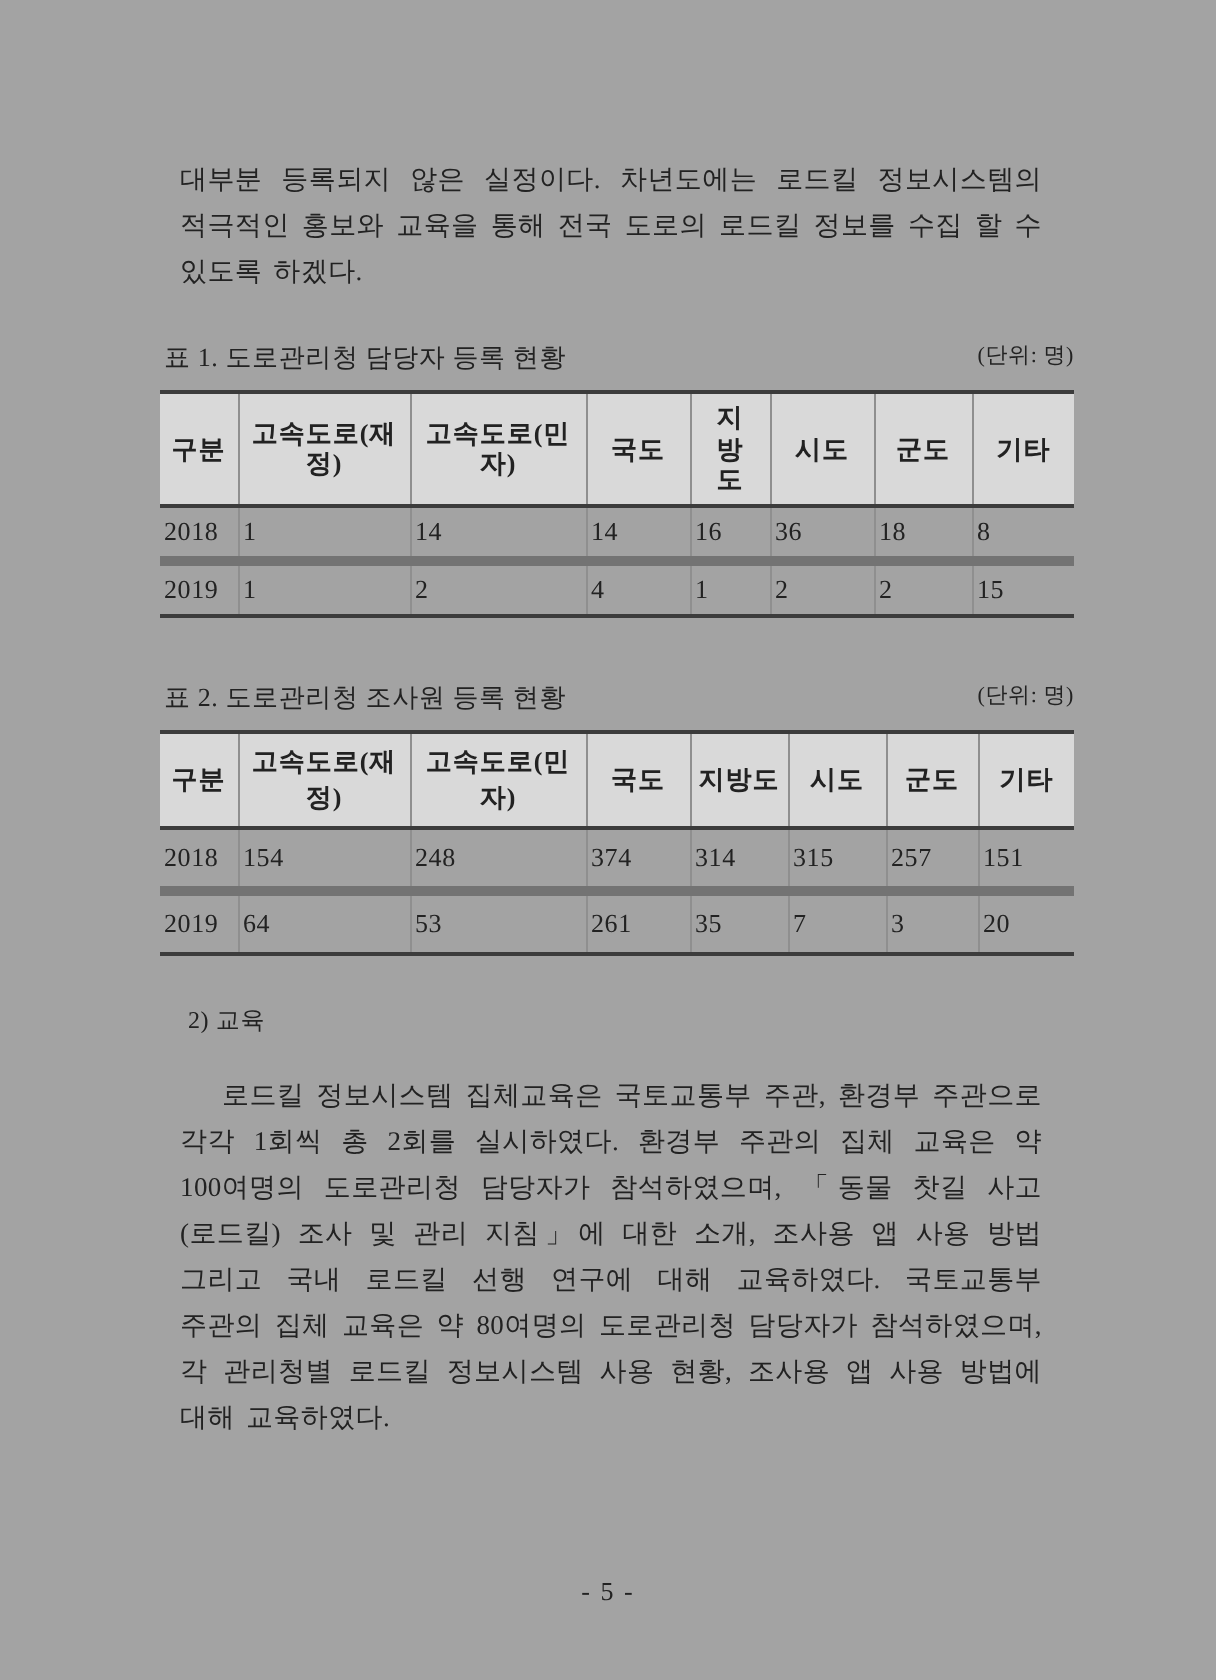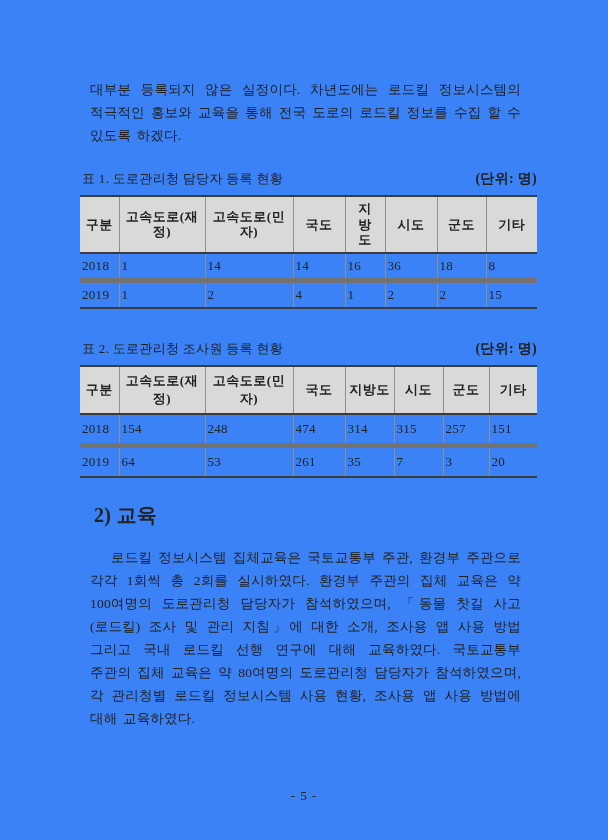--- a/index.html
+++ b/index.html
@@ -12,21 +12,21 @@
     height: 840px;
     position: relative;
     font-family: "Liberation Serif", "DejaVu Serif", serif;
     color: #222222;
     overflow: hidden;
   }
   .page {
     position: relative;
     width: 608px;
     height: 840px;
-    background: #3b82f6;
+    background: #a3a3a3;
     box-sizing: border-box;
   }
   .content {
     position: absolute;
     top: 78px;
     left: 80px;
     width: 457px;
   }
   .para {
     font-size: 13.5px;
@@ -39,21 +39,21 @@
   }
   .para.indent { text-indent: 21px; }
   .caption-row {
     display: flex;
     justify-content: space-between;
     align-items: flex-start;
     font-size: 13px;
     margin: 0 0 7px 2px;
     letter-spacing: 0.3px;
   }
-  .caption-row .unit { font-size: 14px; font-weight: bold; }
+  .caption-row .unit { font-size: 11px; }
   .gap-a { height: 23px; }
   .gap-b { height: 17px; }
   .gap-c { height: 3px; }
   .gap-d { height: 11px; }
   .gap-e { height: 24px; }
   .gap-f { height: 9px; }
   table.report-table {
     border-collapse: collapse;
     table-layout: fixed;
     width: 457px;
@@ -80,22 +80,22 @@
   }
   table.report-table tbody tr + tr td {
     border-top: 5px solid #737373;
   }
   table.t1 th { line-height: 1.2; }
   
   table.t1 th:nth-child(5) { word-break: break-all; padding-left: 10px; padding-right: 10px; }
   table.t2 th { padding-top: 5px; padding-bottom: 5px; }
   table.t2 td { padding-top: 6px; padding-bottom: 6px; }
   .section-heading {
-    font-size: 20px;
-    font-weight: bold;
+    font-size: 12px;
+    font-weight: normal;
     margin: 0 0 8px 14px;
     letter-spacing: 0.3px;
   }
   .page-number {
     position: absolute;
     bottom: 36px;
     left: 0;
     width: 608px;
     text-align: center;
     font-size: 13px;
@@ -198,21 +198,21 @@
             <th>시도</th>
             <th>군도</th>
             <th>기타</th>
           </tr>
         </thead>
       <tbody>
           <tr>
             <td>2018</td>
             <td>154</td>
             <td>248</td>
-            <td>474</td>
+            <td>374</td>
             <td>314</td>
             <td>315</td>
             <td>257</td>
             <td>151</td>
           </tr>
           <tr>
             <td>2019</td>
             <td>64</td>
             <td>53</td>
             <td>261</td>

